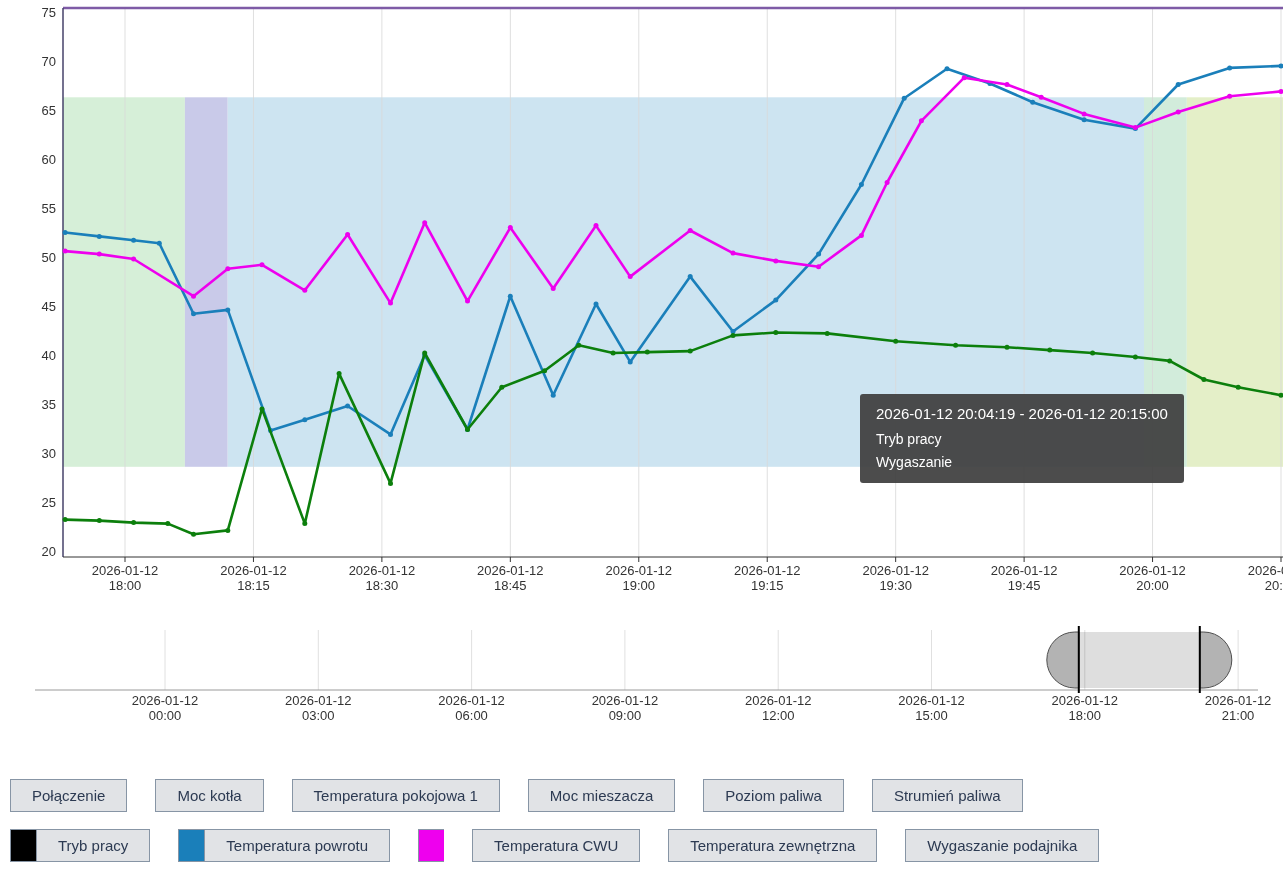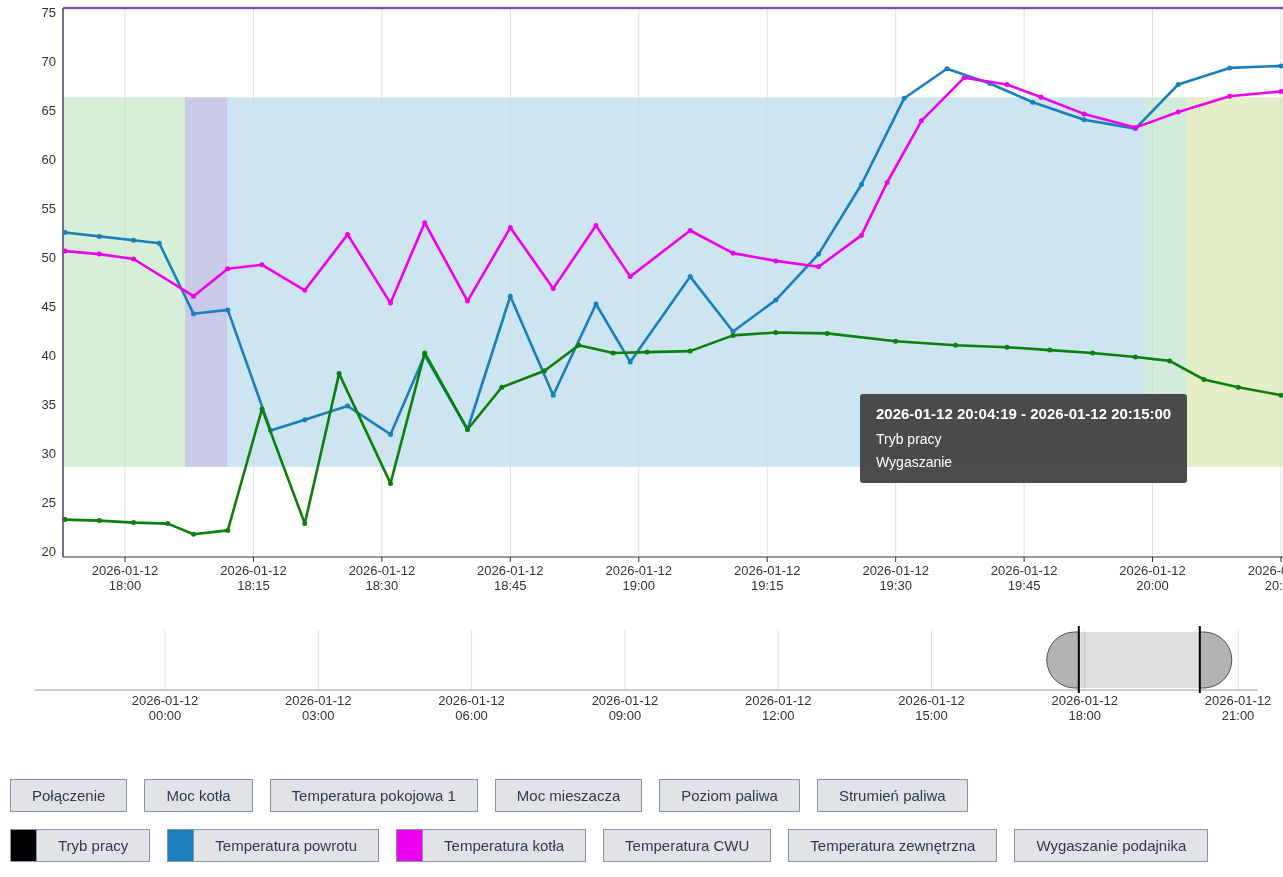--- a/index.html
+++ b/index.html
@@ -6,25 +6,25 @@
   html,body{background:#fff}
   body{font-family:"Liberation Sans",sans-serif}
   #app{position:relative;width:1283px;height:877px;background:#fff;overflow:hidden}
   #chart-svg{position:absolute;top:0;left:0;display:block}
   #navigator{position:absolute;top:620px;left:0;display:block}
   svg text{font-family:"Liberation Sans",sans-serif}
   .xlab{font-size:13px;fill:#333}
   .ylab{font-size:13px;fill:#333}
   #tooltip{position:absolute;left:860px;top:394px;z-index:5;background:rgba(62,62,62,0.93);
            color:#fff;border-radius:3px;padding:11px 16px 13px;white-space:nowrap}
-  .tt-title{font-weight:bold;font-size:15px;margin-bottom:9px}
+  .tt-title{font-weight:normal;font-size:15px;margin-bottom:9px}
   .tt-series{font-size:14px;margin-bottom:7px}
   .tt-value{font-size:14px}
   #legend{position:absolute;left:10px;top:779px;width:1266px}
-  .legend-row{display:flex;gap:17px;margin-bottom:17px;flex-wrap:nowrap}
+  .legend-row{display:flex;gap:28px;margin-bottom:17px;flex-wrap:nowrap}
   .legend-item{display:flex;align-items:stretch;height:33px}
   .swatch{width:26px;display:block;border:1px solid #8795a5;border-right:none}
   .legend-btn{background:#e1e3e6;border:1px solid #8795a5;font-family:"Liberation Sans",sans-serif;
               font-size:15px;color:#2c3a52;padding:0 21px;cursor:pointer;white-space:nowrap}
 </style>
 </head>
 <body>
 
 <div id="app">
 
@@ -250,21 +250,20 @@
         <div class="legend-item">
           <span class="swatch" style="background: rgb(0, 0, 0);"></span>
           <button class="legend-btn">Tryb pracy</button>
         </div>
         <div class="legend-item">
           <span class="swatch" style="background: rgb(26, 127, 186);"></span>
           <button class="legend-btn">Temperatura powrotu</button>
         </div>
         <div class="legend-item">
           <span class="swatch" style="background: rgb(238, 0, 238);"></span>
-          <button class="legend-btn">Temperatura kotła</button>
         </div>
         <div class="legend-item">
           <button class="legend-btn">Temperatura CWU</button>
         </div>
         <div class="legend-item">
           <button class="legend-btn">Temperatura zewnętrzna</button>
         </div>
         <div class="legend-item">
           <button class="legend-btn">Wygaszanie podajnika</button>
         </div>

